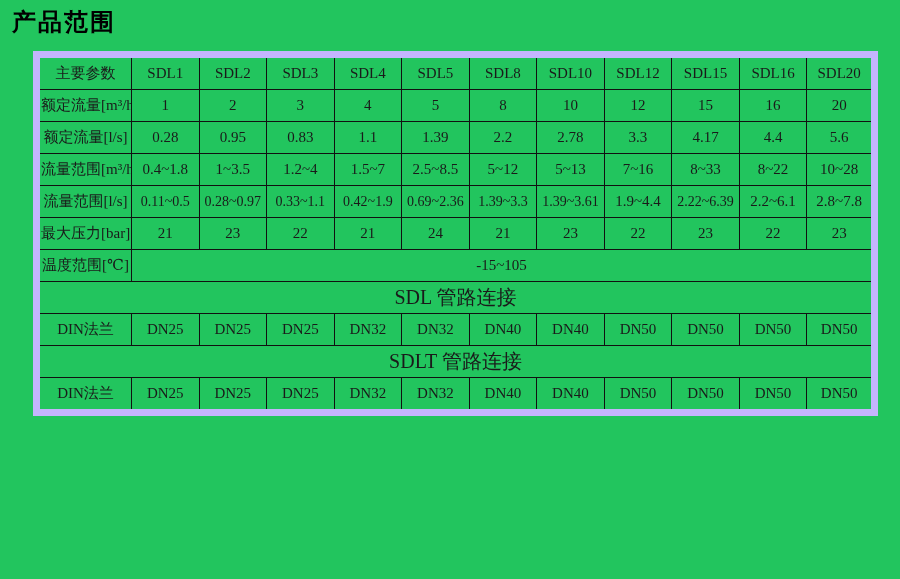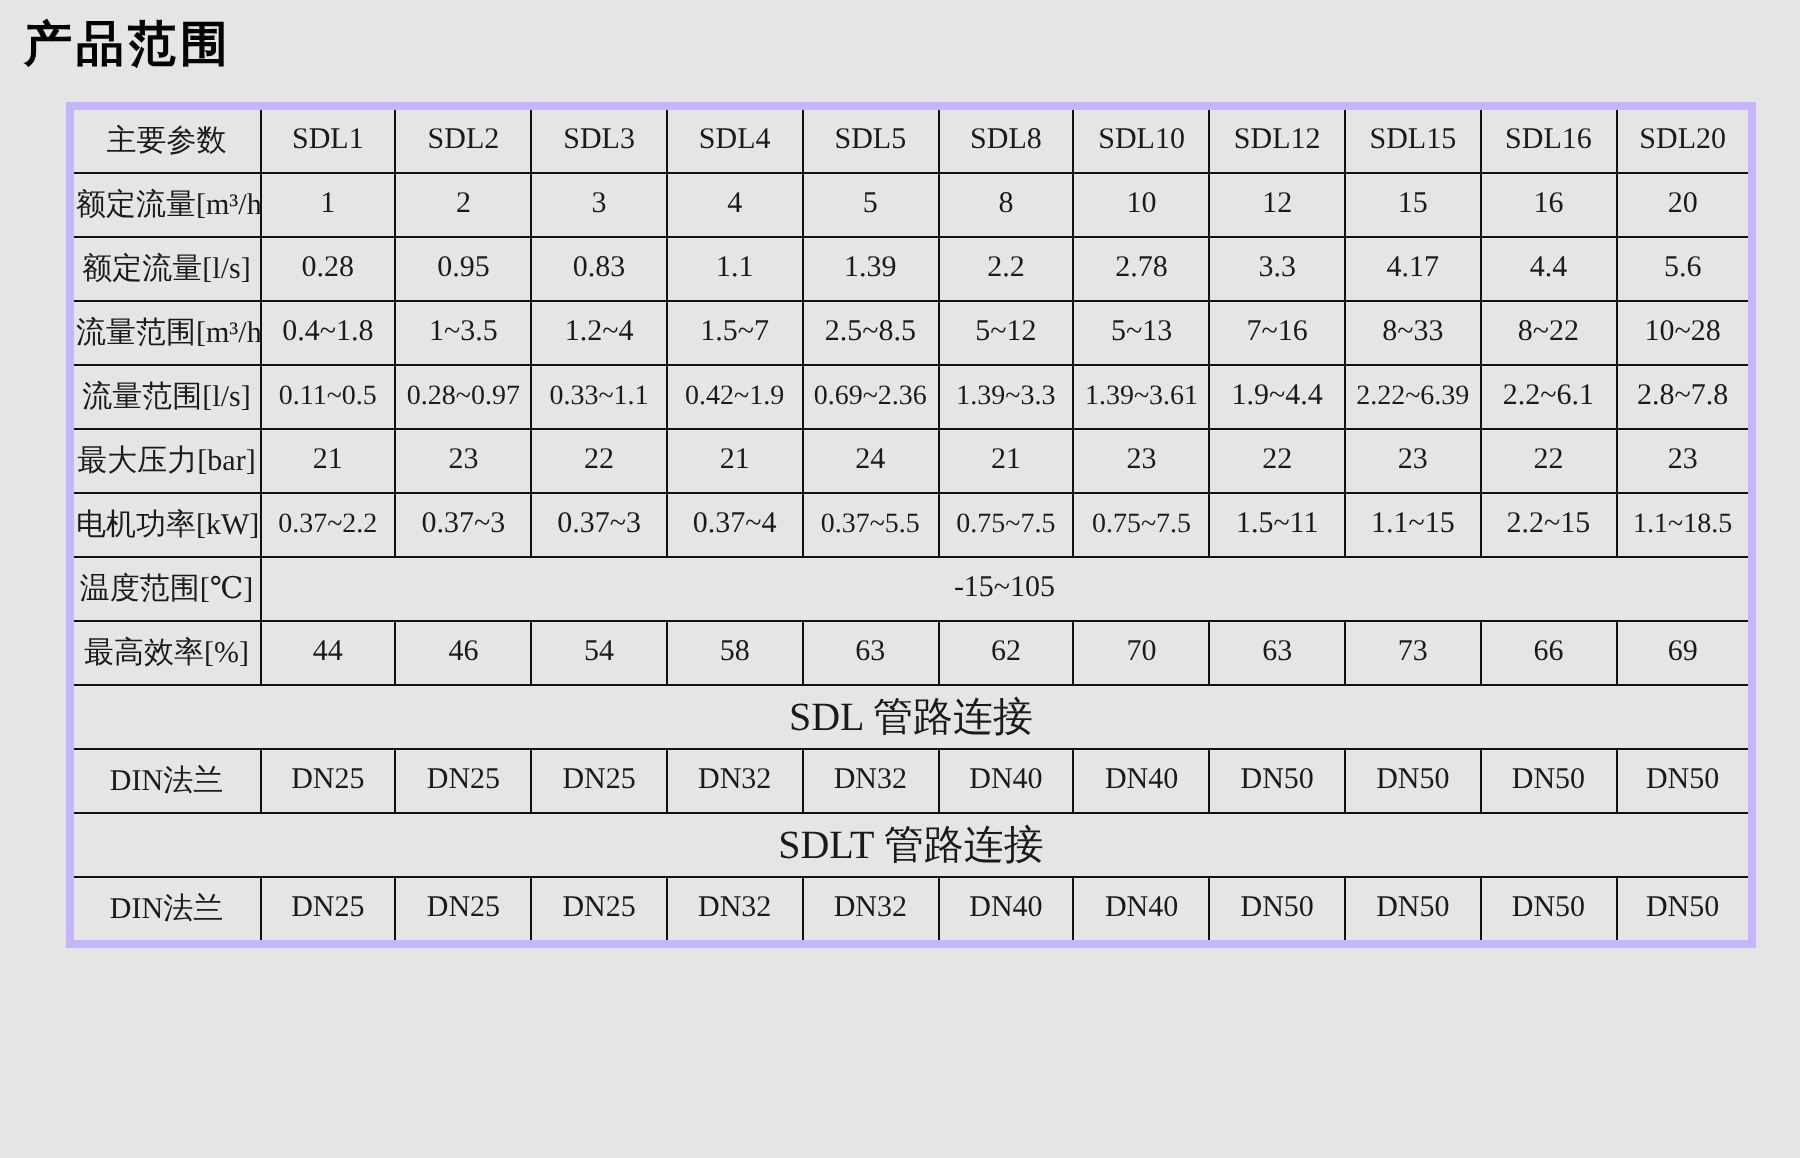--- a/index.html
+++ b/index.html
@@ -4,42 +4,42 @@
 <style>
   html, body {
     margin: 0;
     padding: 0;
     background: #ffffff;
   }
   .page {
     position: relative;
     width: 900px;
     height: 579px;
-    background: #e5e5e5;
+    background: #22c55e;
     font-family: "Liberation Serif", "DejaVu Serif", serif;
     color: #1a1a1a;
   }
   .page-title {
     position: absolute;
     left: 12px;
     top: 6px;
     font-family: "Liberation Sans", "DejaVu Sans", sans-serif;
     font-weight: bold;
     font-size: 24px;
     letter-spacing: 2px;
     color: #000000;
   }
   table.spec {
     position: absolute;
     left: 33px;
     top: 51px;
     width: 845px;
     border-collapse: collapse;
     table-layout: fixed;
-    border: 4px solid #c4b5fd;
+    border: 7px solid #c4b5fd;
     font-size: 15px;
   }
   table.spec col.label-col { width: 95px; }
   table.spec th,
   table.spec td {
     border: 1px solid #111111;
     text-align: center;
     vertical-align: middle;
     height: 31px;
     padding: 0 1px;
@@ -160,50 +160,22 @@
           <td>21</td>
           <td>24</td>
           <td>21</td>
           <td>23</td>
           <td>22</td>
           <td>23</td>
           <td>22</td>
           <td>23</td>
         </tr>
         <tr>
-          <td class="row-label">电机功率[kW]</td>
-          <td class="small-val">0.37~2.2</td>
-          <td>0.37~3</td>
-          <td>0.37~3</td>
-          <td>0.37~4</td>
-          <td class="small-val">0.37~5.5</td>
-          <td class="small-val">0.75~7.5</td>
-          <td class="small-val">0.75~7.5</td>
-          <td>1.5~11</td>
-          <td>1.1~15</td>
-          <td>2.2~15</td>
-          <td class="small-val">1.1~18.5</td>
-        </tr>
-        <tr>
           <td class="row-label">温度范围[℃]</td>
           <td colspan="11">-15~105</td>
-        </tr>
-        <tr>
-          <td class="row-label">最高效率[%]</td>
-          <td>44</td>
-          <td>46</td>
-          <td>54</td>
-          <td>58</td>
-          <td>63</td>
-          <td>62</td>
-          <td>70</td>
-          <td>63</td>
-          <td>73</td>
-          <td>66</td>
-          <td>69</td>
         </tr>
         <tr>
           <td colspan="12" class="section-cell">SDL 管路连接</td>
         </tr>
         <tr>
           <td class="row-label">DIN法兰</td>
           <td>DN25</td>
           <td>DN25</td>
           <td>DN25</td>
           <td>DN32</td>

